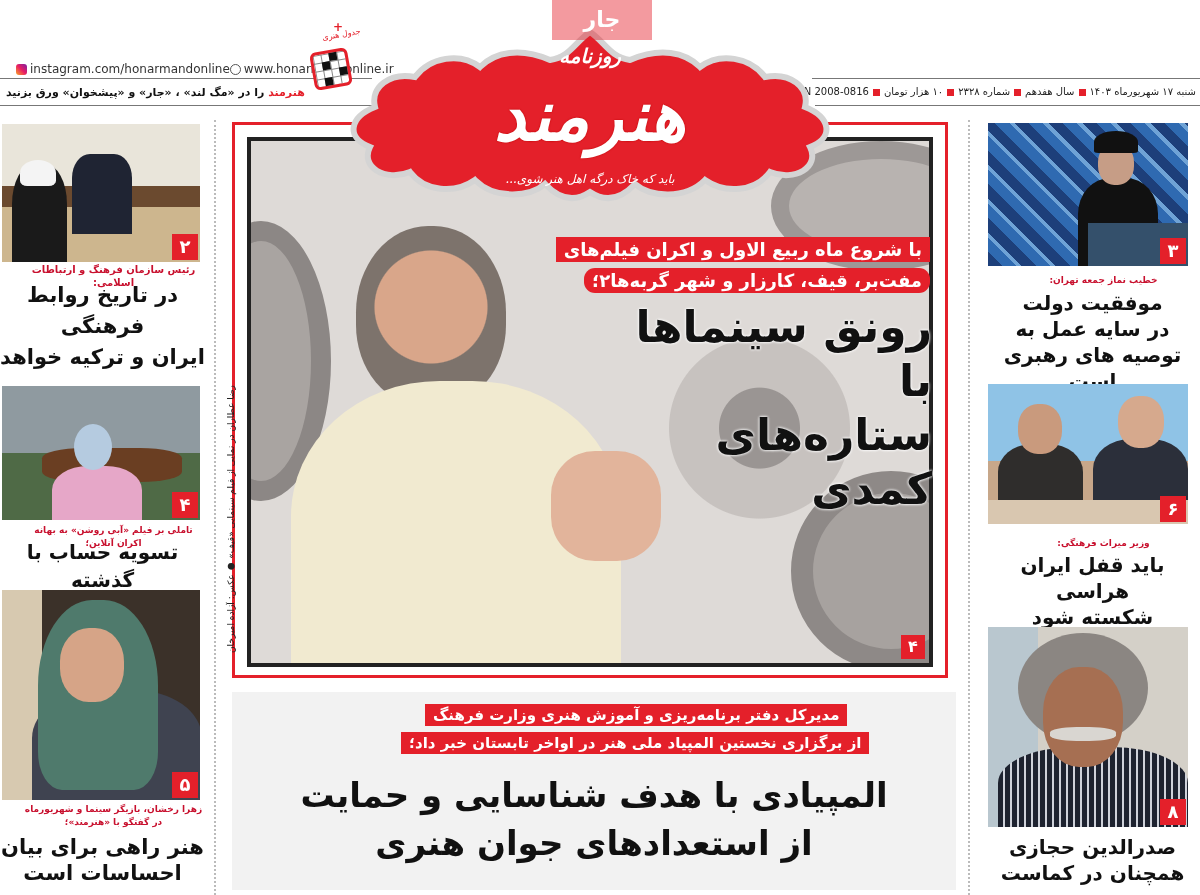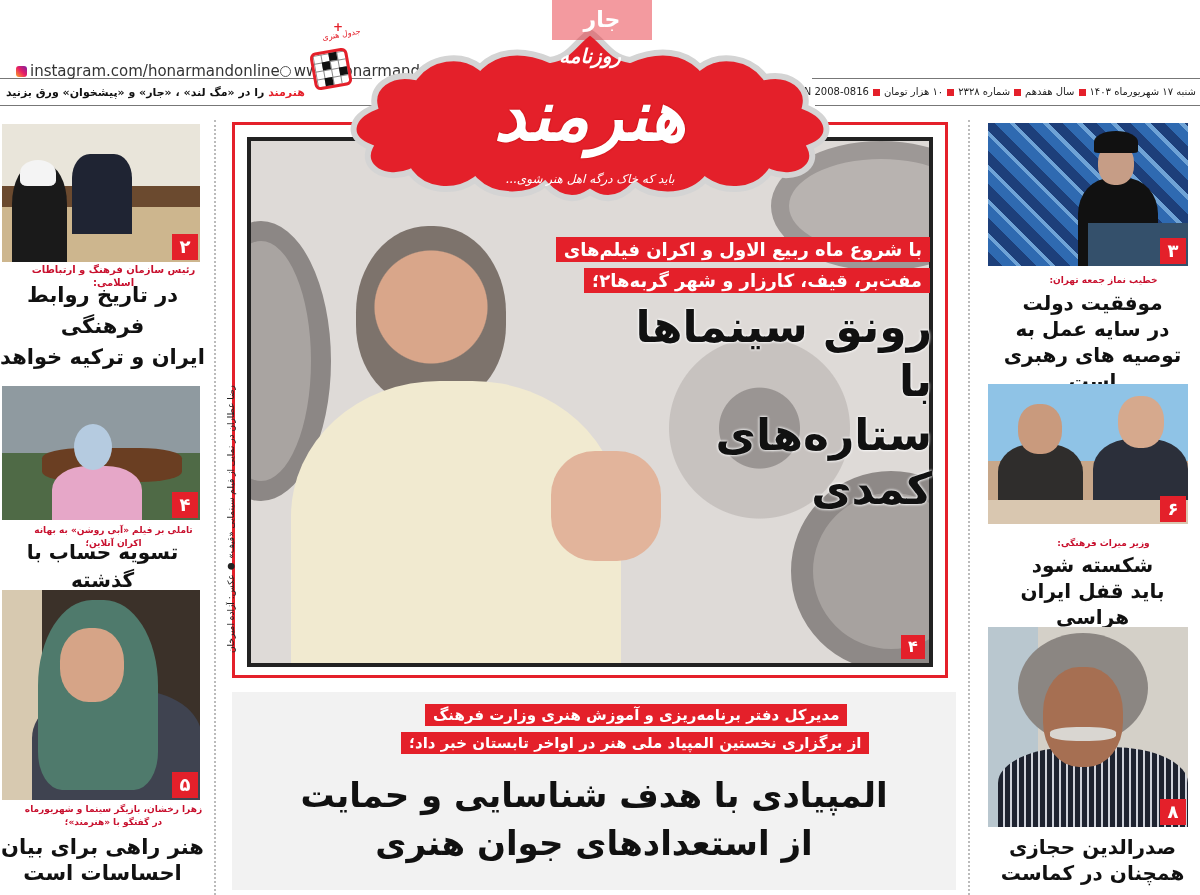--- a/index.html
+++ b/index.html
@@ -3,21 +3,21 @@
 <meta charset="utf-8">
 <style>
   * { box-sizing: border-box; margin: 0; padding: 0; }
   html, body { width: 1200px; height: 895px; overflow: hidden; background: #ffffff; }
   body { position: relative; font-family: "DejaVu Sans", sans-serif; color: #111; }
 
   
   .top-rule { position: absolute; height: 1px; background: #777; }
   .masthead-meta { position: absolute; font-size: 10px; color: #222; white-space: nowrap; }
   .sq { display:inline-block; width:7px; height:7px; background:#e4202a; margin:0 4px; vertical-align: middle; }
-  .link-row { position: absolute; left: 4px; top: 62px; font-size: 15px; color: #333; display:flex; gap: 0; align-items:center;padding-left:12px; }
+  .link-row { position: absolute; left: 4px; top: 62px; font-size: 12px; color: #333; display:flex; gap: 0; align-items:center;padding-left:12px; }
   .link-row .ico { display:inline-block; width:11px; height:11px; border-radius:3px; margin-right:3px; vertical-align: middle; }
   .ig { background: linear-gradient(45deg,#f9a825,#e91e63,#7b1fa2); }
   .globe { border:1.5px solid #555; border-radius:50% !important; }
   .promo { position:absolute; left: 6px; top: 86px; font-size: 11px; font-weight: bold; direction: rtl; white-space: nowrap; }
   .promo .brand { color:#e4202a; }
   .crossword { position:absolute; left: 312px; top: 50px; width: 38px; height: 38px; background:#fff; border:3px solid #e4202a; border-radius:6px; transform: rotate(-10deg);
      background-image: linear-gradient(#888 1px, transparent 1px), linear-gradient(90deg, #888 1px, transparent 1px); background-size: 8px 8px; }
   .crossword .b { position:absolute; width:8px; height:8px; background:#111; }
   .crossword-label { position:absolute; left: 322px; top: 30px; font-size: 8px; color:#e4202a; transform: rotate(-10deg); direction: rtl; }
   .crossword-plus { position:absolute; left: 333px; top: 20px; font-size: 12px; color:#e4202a; font-weight:bold; }
@@ -89,21 +89,21 @@
   <div style="position:absolute; left:540px; top:330px; width:200px; height:200px; border-radius:50%; background:#a7a29f; border:22px solid #8e8987;"></div>
 
   <div style="position:absolute; left:105px; top:85px; width:150px; height:180px; border-radius:48% 48% 45% 45%; background: radial-gradient(circle at 50% 45%, #d9a68a 0 45%, #7d736c 46%);"></div>
   <div style="position:absolute; left:40px; top:240px; width:330px; height:300px; border-radius:45% 45% 0 0; background:#f1ead0;"></div>
   <div style="position:absolute; left:300px; top:310px; width:110px; height:110px; border-radius:40%; background:#e2b49b;"></div>
   <div class="num-badge" style="right:4px; bottom:4px; width:24px; height:24px; font-size:16px; line-height:24px;">۴</div>
 </div>
 <div class="caption-vert"><span>رضا عطاران در نمایی از فیلم سینمایی «قیف»</span> ● <span>عکس: آزاده امیرخان</span></div>
 
 <div class="main-kicker" style="top:237px;">با شروع ماه ربیع الاول و اکران فیلم‌های</div>
-<div class="main-kicker" style="top:268px;">مفت‌بر، قیف، کارزار و شهر گربه‌ها۲؛</div>
+<div class="main-kicker" style="top:268px;border-radius:11px;">مفت‌بر، قیف، کارزار و شهر گربه‌ها۲؛</div>
 <div class="main-headline" style="top:300px;">
   <div>رونق سینماها با</div>
   <div>ستاره‌های کمدی</div>
 </div>
 
 <div class="logo-wrap">
   <svg class="logo-shape" viewBox="0 0 500 180" preserveAspectRatio="none">
     <path d="M250 10 C265 20 270 35 290 38 C320 25 345 30 360 45 C380 30 410 35 425 55 C450 50 470 65 465 85 C490 95 495 115 470 125 C480 145 455 160 430 150 C415 170 385 172 365 158 C345 178 310 175 295 162 C280 178 265 180 250 170 C235 180 220 178 205 162 C190 175 155 178 135 158 C115 172 85 170 70 150 C45 160 20 145 30 125 C5 115 10 95 35 85 C30 65 50 50 75 55 C90 35 120 30 140 45 C155 30 180 25 210 38 C230 35 235 20 250 10 Z" fill="#e4202a" stroke="#d4d4d4" stroke-width="6"></path>
   </svg>
   <div class="logo-sub">روزنامه</div>
@@ -191,22 +191,22 @@
     <div class="photo" style="left:3px; top:2px; width:200px; height:140px; background: linear-gradient(180deg,#8fc3e6 0 55%, #c7a78a 55%);">
       <div style="position:absolute; left:10px; top:60px; width:85px; height:70px; background:#2f2d2c; border-radius:40% 40% 0 0;"></div>
       <div style="position:absolute; left:30px; top:20px; width:44px; height:50px; background:#c99a7d; border-radius:45%;"></div>
       <div style="position:absolute; left:105px; top:55px; width:95px; height:75px; background:#2b2f3a; border-radius:40% 40% 0 0;"></div>
       <div style="position:absolute; left:130px; top:12px; width:46px; height:52px; background:#d6a98d; border-radius:45%;"></div>
       <div style="position:absolute; left:0; bottom:0; width:200px; height:24px; background:#d9c7b0;"></div>
       <div class="num-badge">۶</div>
     </div>
     <div class="kicker" style="top:155px; font-size:9px;">وزیر میراث فرهنگی:</div>
     <div class="headline" style="top:170px; font-size:20px; line-height:26px;">
+      <div>باید قفل ایران هراسی</div>
       <div>شکسته شود</div>
-      <div>باید قفل ایران هراسی</div>
     </div>
   </div>
 
   <div class="story" style="top:502px; height:273px;">
     <div class="photo" style="left:3px; top:5px; width:200px; height:200px; background: linear-gradient(90deg,#b9c7cf 0 25%, #d4d0c8 25%);">
       <div style="position:absolute; left:10px; top:120px; width:190px; height:90px; background: repeating-linear-gradient(90deg,#1e2330 0 5px,#cfd2da 5px 7px); border-radius:40% 40% 0 0;"></div>
       <div style="position:absolute; left:30px; top:6px; width:130px; height:110px; background:#8b8682; border-radius:50%;"></div>
       <div style="position:absolute; left:55px; top:40px; width:80px; height:100px; background:#a66f52; border-radius:45%;"></div>
       <div style="position:absolute; left:62px; top:100px; width:66px; height:14px; background:#d9d6d1; border-radius:40%;"></div>
       <div class="num-badge">۸</div>

